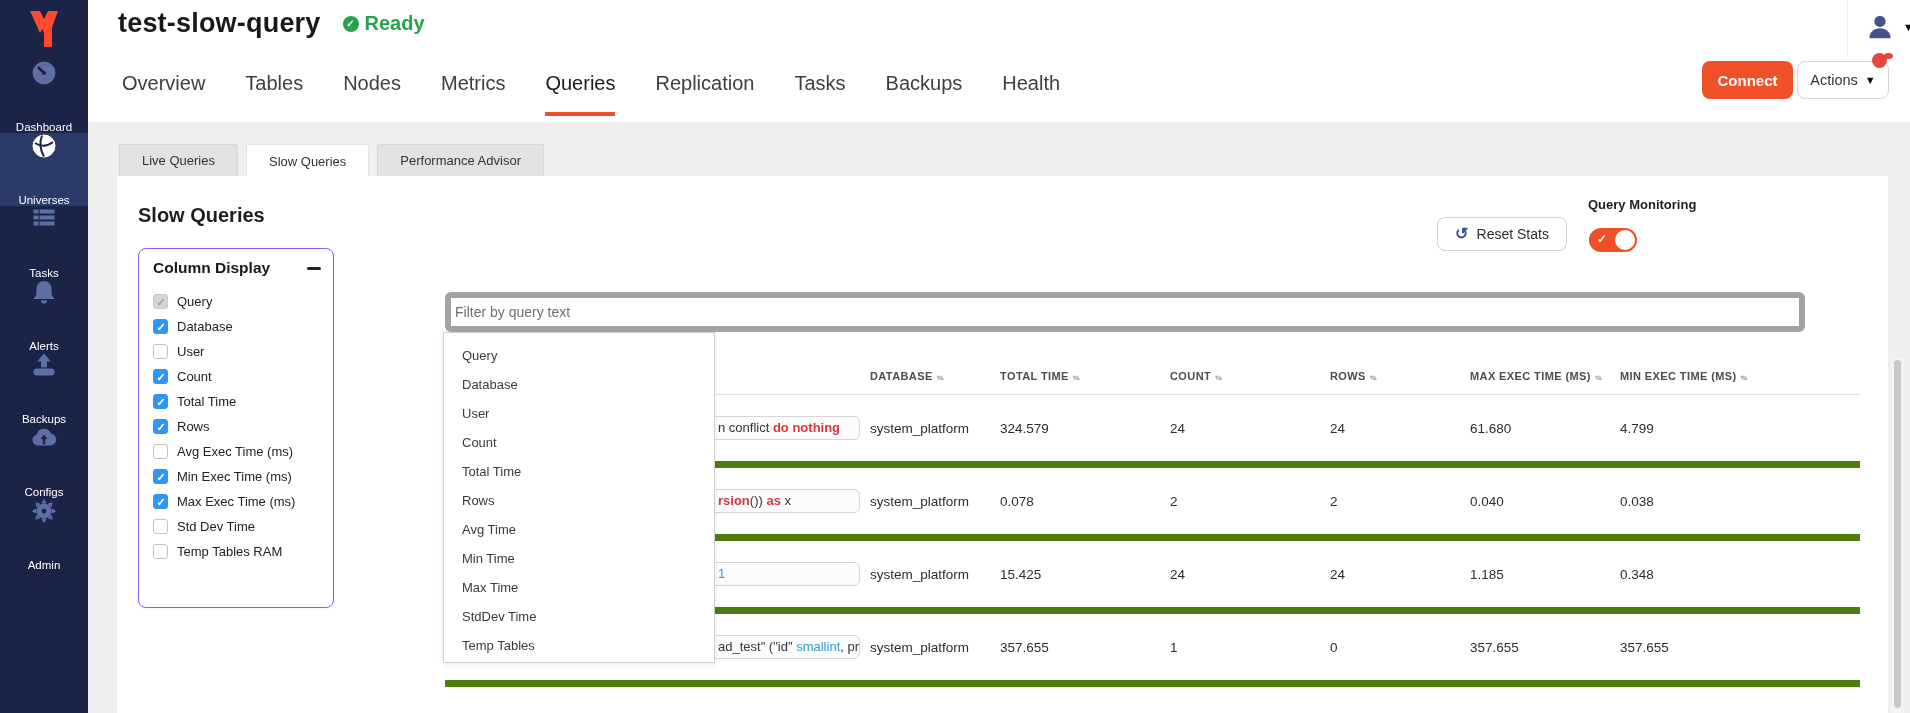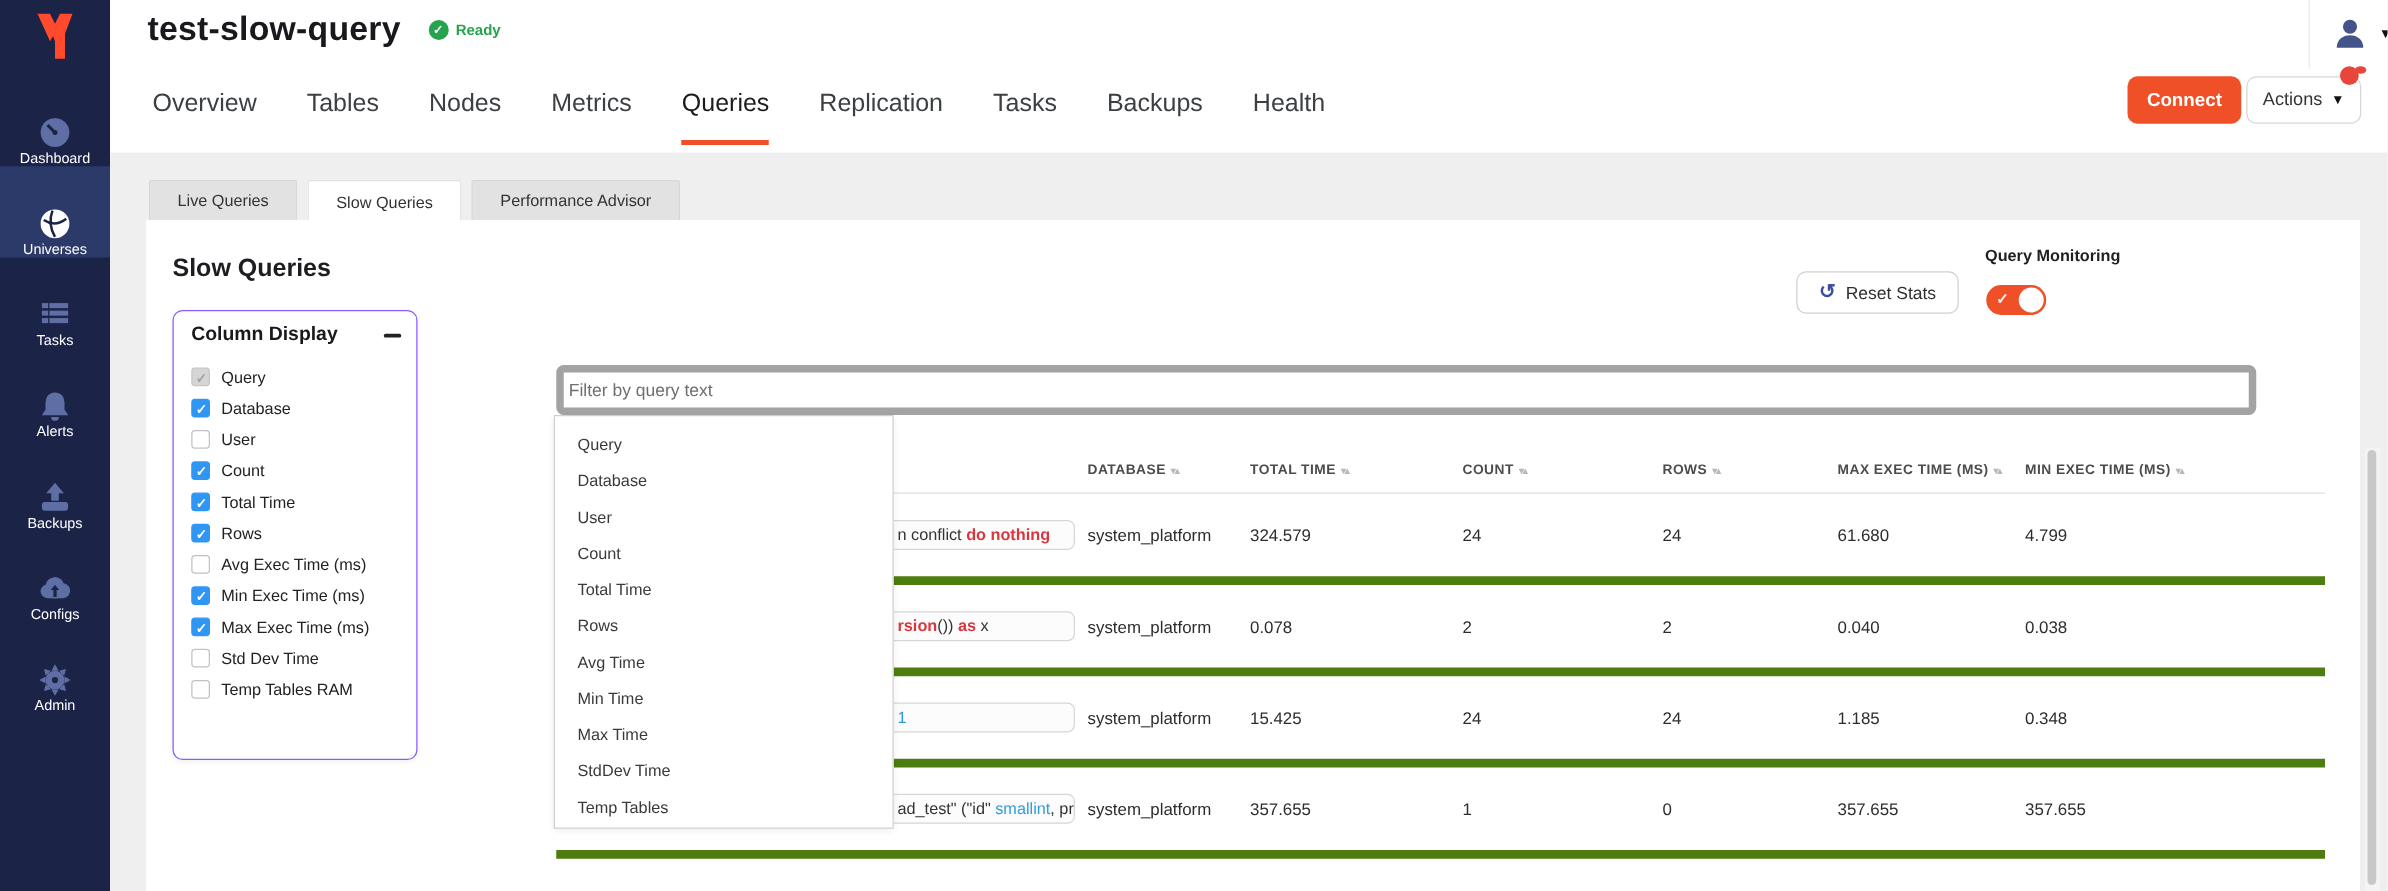--- a/index.html
+++ b/index.html
@@ -4,34 +4,34 @@
 <style>
   * { margin:0; padding:0; box-sizing:border-box; }
   html,body { width:1910px; height:713px; overflow:hidden; font-family:"Liberation Sans", sans-serif; background:#efefef; }
   .screen { position:relative; width:1910px; height:713px; }
 
   
   .sidebar { position:absolute; left:0; top:0; width:88px; height:713px; background:#1b2347; z-index:30; }
   .logo { position:absolute; left:0; top:6px; width:88px; height:46px; display:flex; align-items:center; justify-content:center; }
   .logo svg { width:34px; height:40px; }
   .side-nav { position:absolute; top:60px; left:0; width:88px; }
-  .side-item { width:88px; height:73px; display:flex; flex-direction:column; align-items:center; justify-content:flex-end; gap:2px; cursor:pointer; }
+  .side-item { width:88px; height:73px; display:flex; flex-direction:column; align-items:center; justify-content:space-between; gap:2px; cursor:pointer; }
   .side-item.active { background:#2b3a69; }
   .side-item .s-icon { width:26px; height:26px; display:flex; align-items:center; justify-content:center; }
   .side-item .s-icon svg { width:26px; height:26px; fill:#5f6fa5; stroke:#5f6fa5; }
   .side-item.active .s-icon svg { fill:#ffffff; stroke:#ffffff; }
   .side-item .s-label { color:#ffffff; font-size:11.5px; }
 
   
   .header { position:absolute; left:88px; top:0; width:1822px; height:122px; background:#ffffff; z-index:20; }
   .title-row { position:absolute; left:30px; top:8px; display:flex; align-items:center; gap:22px; }
   .uni-title { font-size:27px; font-weight:bold; color:#17191d; letter-spacing:0.2px; }
   .ready { display:flex; align-items:center; gap:6px; }
   .ready-dot { width:16px; height:16px; border-radius:50%; background:#26a34d; color:#fff; font-size:10px; font-weight:bold; display:flex; align-items:center; justify-content:center; }
-  .ready-label { color:#26a34d; font-size:12px; font-weight:bold; }
+  .ready-label { color:#26a34d; font-size:20px; font-weight:bold; }
   .top-nav { position:absolute; left:34px; top:72px; display:flex; gap:40px; }
   .top-nav .nav-item { font-size:20px; color:#3c4043; padding-bottom:17px; border-bottom:4px solid transparent; cursor:pointer; white-space:nowrap; }
   .top-nav .nav-item.active { color:#1c1c1c; border-bottom-color:#ef5028; }
   .hdr-divider { position:absolute; left:1759px; top:0; width:1px; height:55px; background:#ececec; }
   .avatar-wrap { position:absolute; left:1777px; top:12px; display:flex; align-items:center; gap:8px; cursor:pointer; }
   .avatar-wrap svg { width:30px; height:30px; fill:#44548a; }
   .caret { font-size:11px; color:#111; }
   .avatar-reddot { position:absolute; left:1796px; top:53px; width:9px; height:6px; border-radius:50%; background:#e8453c; }
   .btn-connect { position:absolute; left:1614px; top:61px; width:91px; height:38px; border-radius:8px; background:#ef5028; color:#fff; font-size:15px; font-weight:bold; display:flex; align-items:center; justify-content:center; cursor:pointer; }
   .btn-actions { position:absolute; left:1709px; top:61px; width:92px; height:38px; border-radius:8px; background:#fff; border:1px solid #d6d6d6; color:#333; font-size:14.5px; display:flex; align-items:center; justify-content:center; gap:7px; cursor:pointer; }

